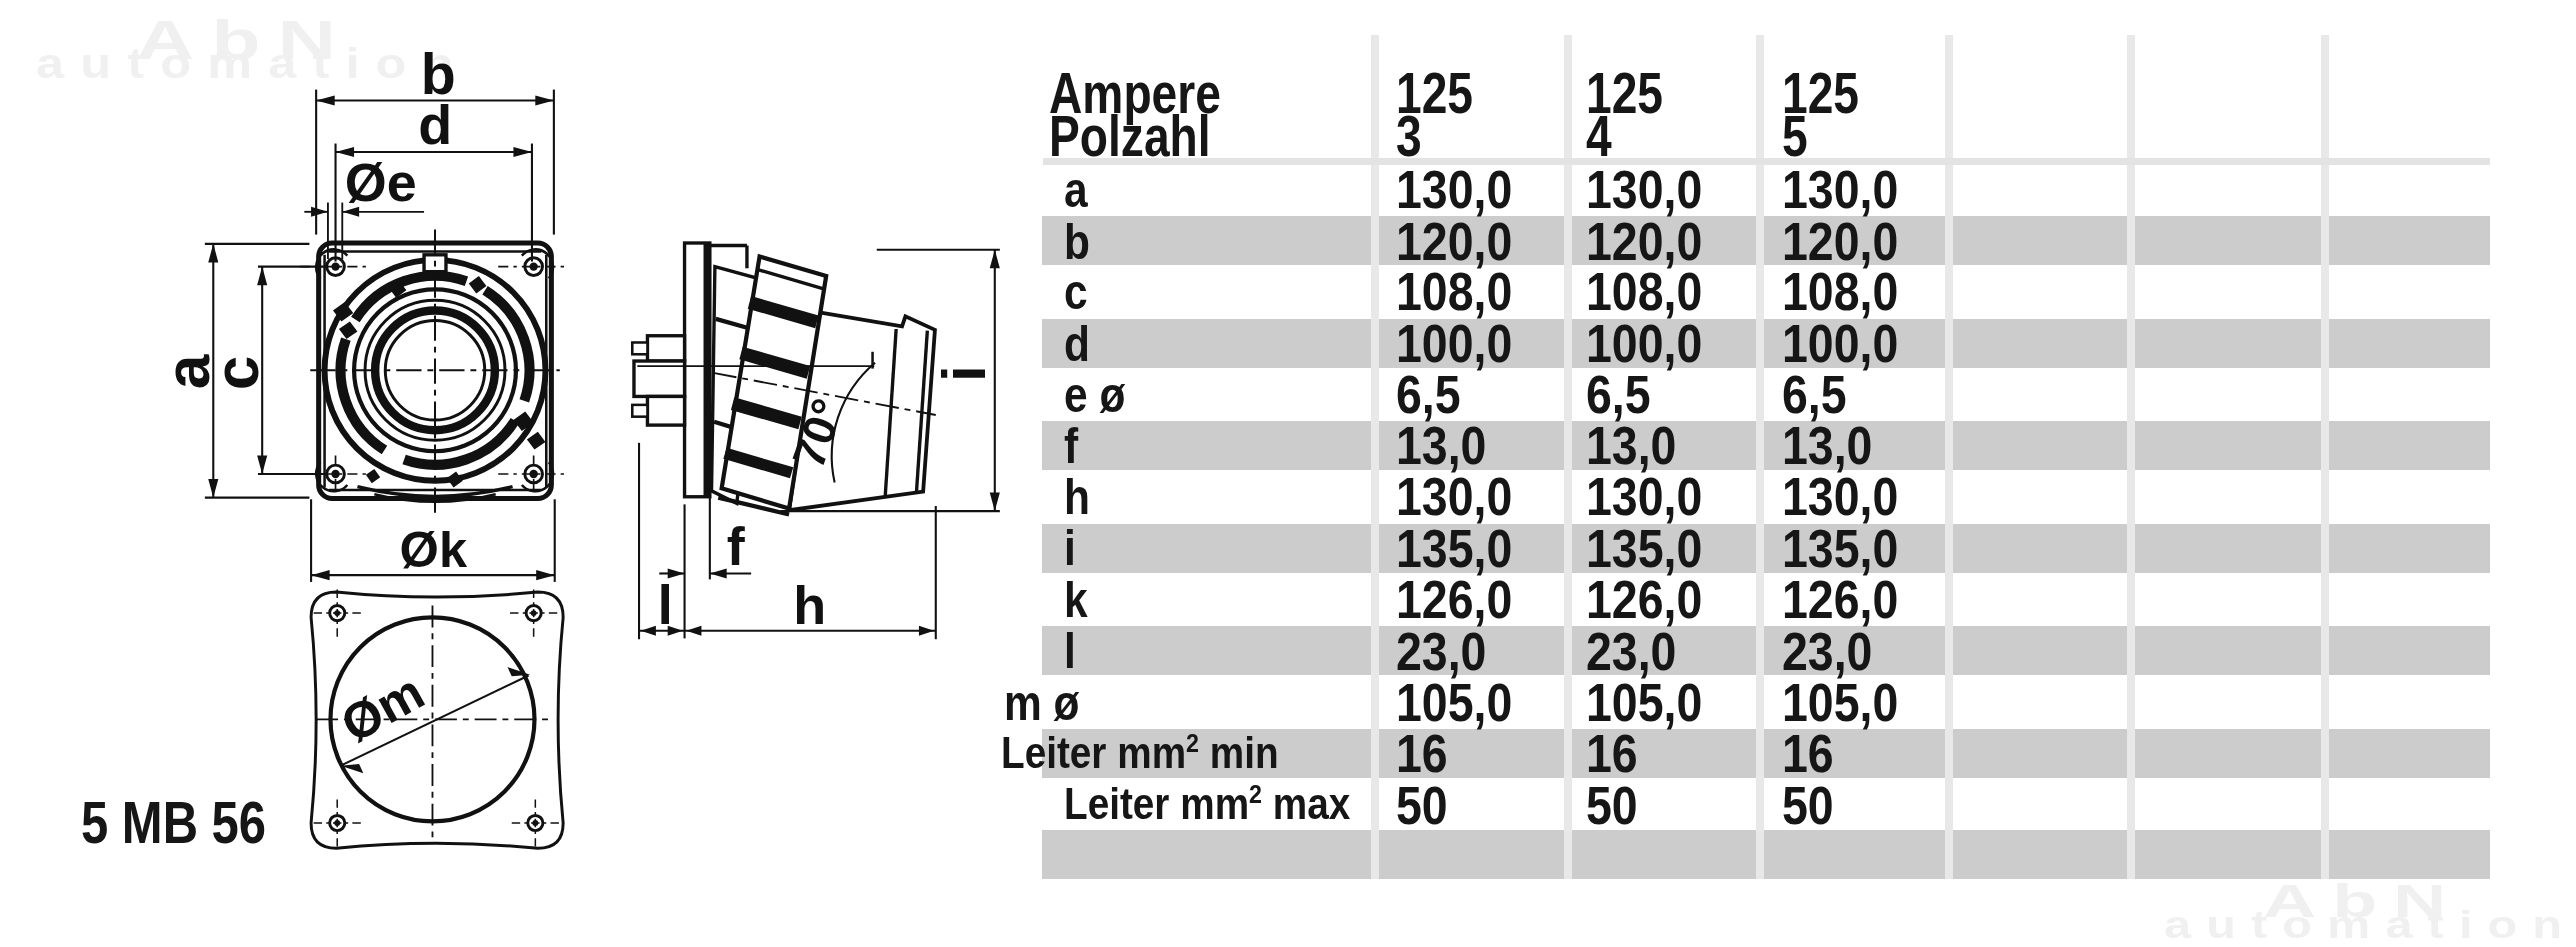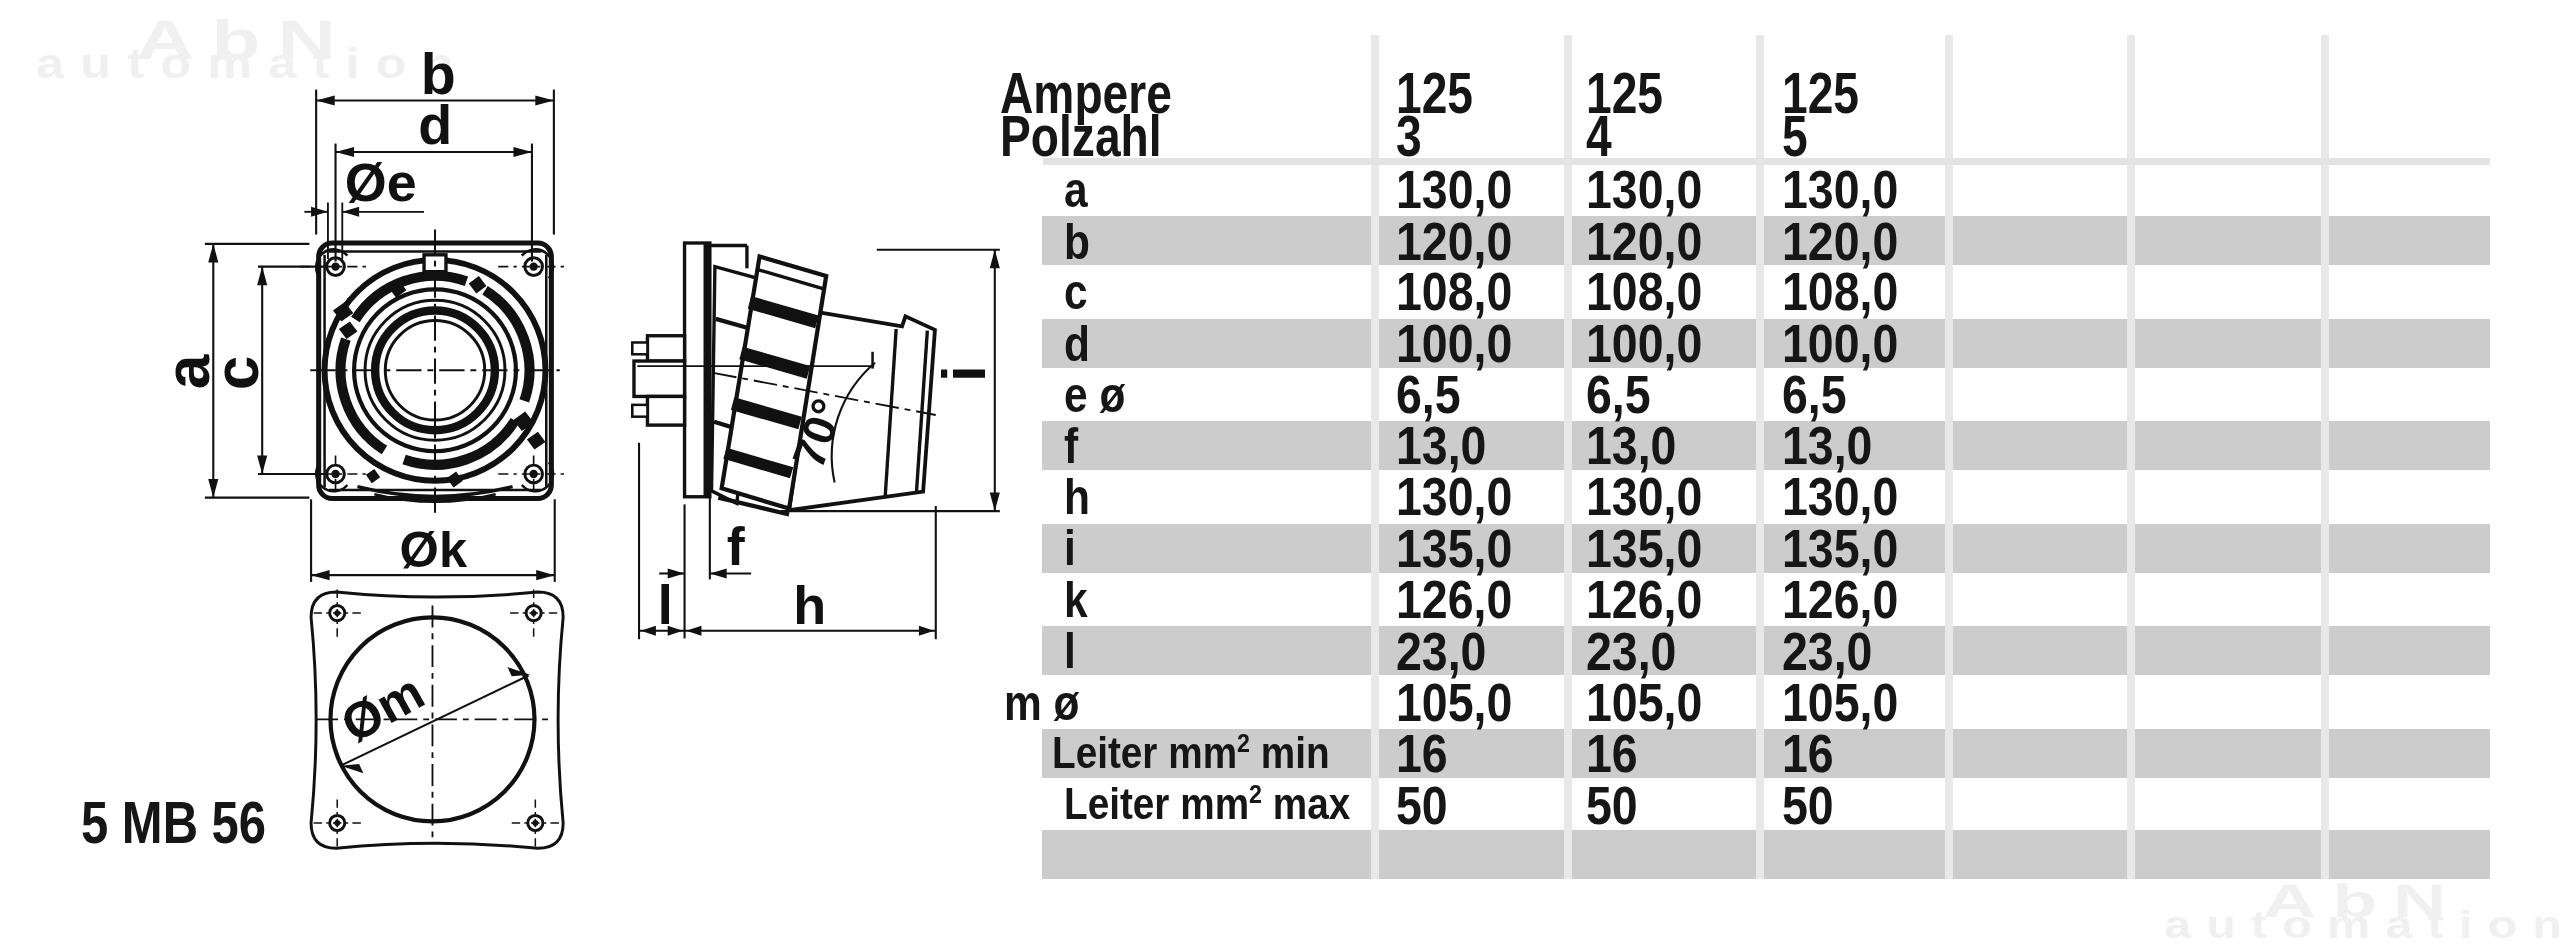--- a/index.html
+++ b/index.html
@@ -47,21 +47,21 @@
 <div class="vs" style="left:1756px"></div>
 
 <div class="vs" style="left:1945px"></div>
 
 <div class="vs" style="left:2127px"></div>
 
 <div class="vs" style="left:2321px"></div>
 
 <div style="position:absolute;left:1043px;top:158px;width:1447px;height:6.7px;background:#e3e3e3"></div>
 
-<div class="hdr" style="left:1000px;top:72px"><span>Ampere<br>Polzahl</span></div>
+<div class="hdr" style="left:1049px;top:72px"><span>Ampere<br>Polzahl</span></div>
 
 <div class="hdr" style="left:1396px;top:72px"><span>125<br>3</span></div>
 
 <div class="hdr" style="left:1586px;top:72px"><span>125<br>4</span></div>
 
 <div class="hdr" style="left:1782px;top:72px"><span>125<br>5</span></div>
 
 <div class="lbl" style="left:1064px;top:166px"><span>a</span></div>
 <div class="val" style="left:1396px;top:165px"><span>130,0</span></div>
 <div class="val" style="left:1586px;top:165px"><span>130,0</span></div>
@@ -110,21 +110,21 @@
 <div class="lbl" style="left:1064px;top:627px"><span>l</span></div>
 <div class="val" style="left:1396px;top:627px"><span>23,0</span></div>
 <div class="val" style="left:1586px;top:627px"><span>23,0</span></div>
 <div class="val" style="left:1782px;top:627px"><span>23,0</span></div>
 
 <div class="lbl" style="left:1004px;top:679px"><span>m ø</span></div>
 <div class="val" style="left:1396px;top:678px"><span>105,0</span></div>
 <div class="val" style="left:1586px;top:678px"><span>105,0</span></div>
 <div class="val" style="left:1782px;top:678px"><span>105,0</span></div>
 
-<div class="lbl" style="left:1052px;top:728px;font-size:44px"><span style="transform:scaleX(.88)">Leiter mm<sup>2</sup> min</span></div>
+<div class="lbl" style="left:1001px;top:728px;font-size:44px"><span style="transform:scaleX(.88)">Leiter mm<sup>2</sup> min</span></div>
 <div class="val" style="left:1396px;top:729px"><span>16</span></div>
 <div class="val" style="left:1586px;top:729px"><span>16</span></div>
 <div class="val" style="left:1782px;top:729px"><span>16</span></div>
 
 <div class="lbl" style="left:1064px;top:779px;font-size:44px"><span style="transform:scaleX(.88)">Leiter mm<sup>2</sup> max</span></div>
 <div class="val" style="left:1396px;top:781px"><span>50</span></div>
 <div class="val" style="left:1586px;top:781px"><span>50</span></div>
 <div class="val" style="left:1782px;top:781px"><span>50</span></div>
 
 <div style="position:absolute;left:81px;top:799px;font-size:59px;line-height:49px;font-weight:700"><span style="display:inline-block;transform:scaleX(.83);transform-origin:0 0">5 MB 56</span></div>

